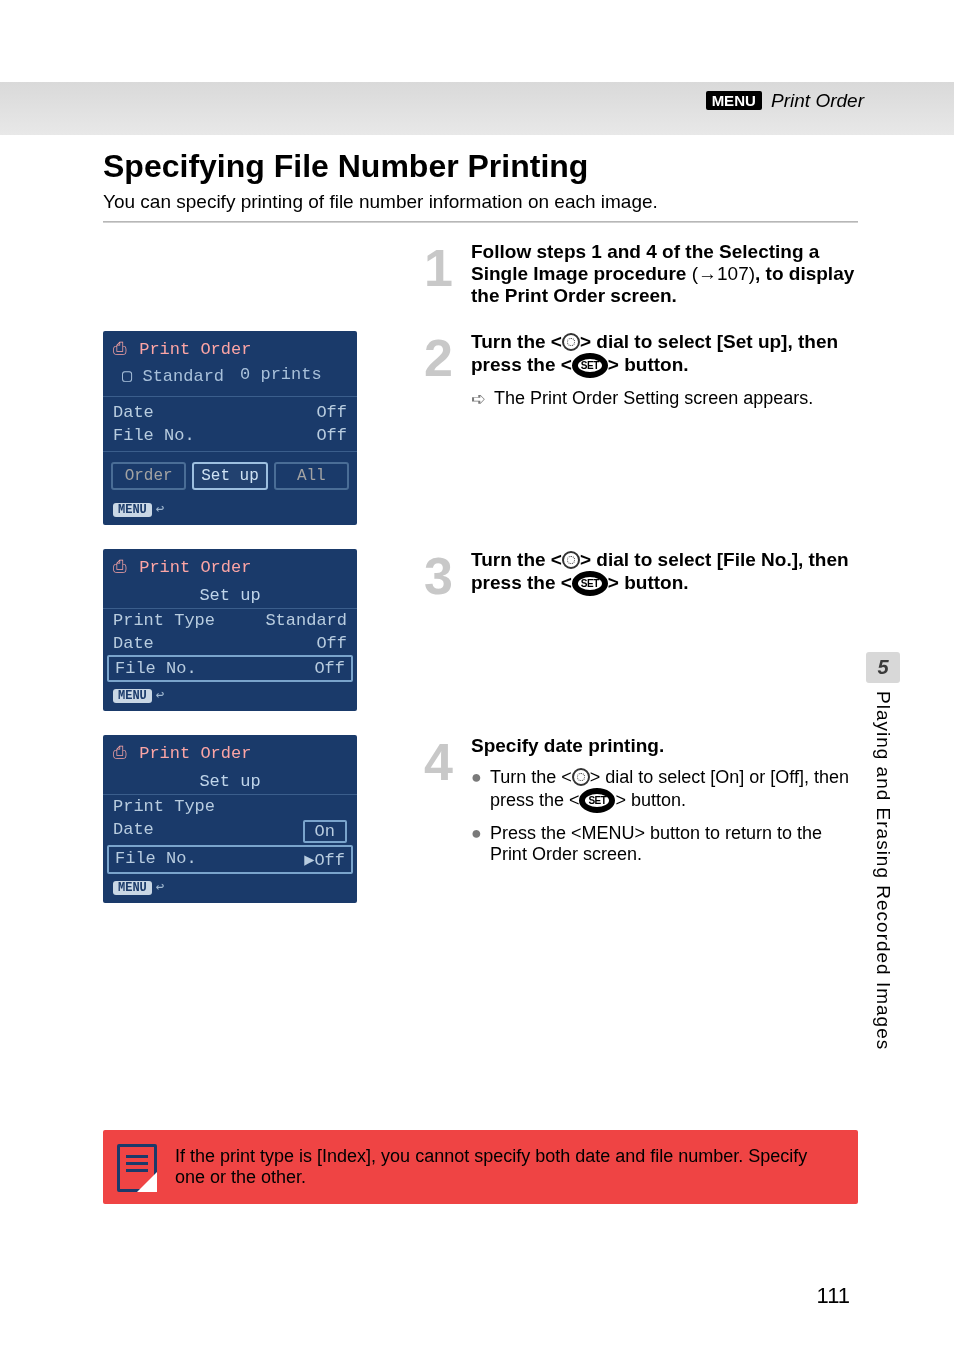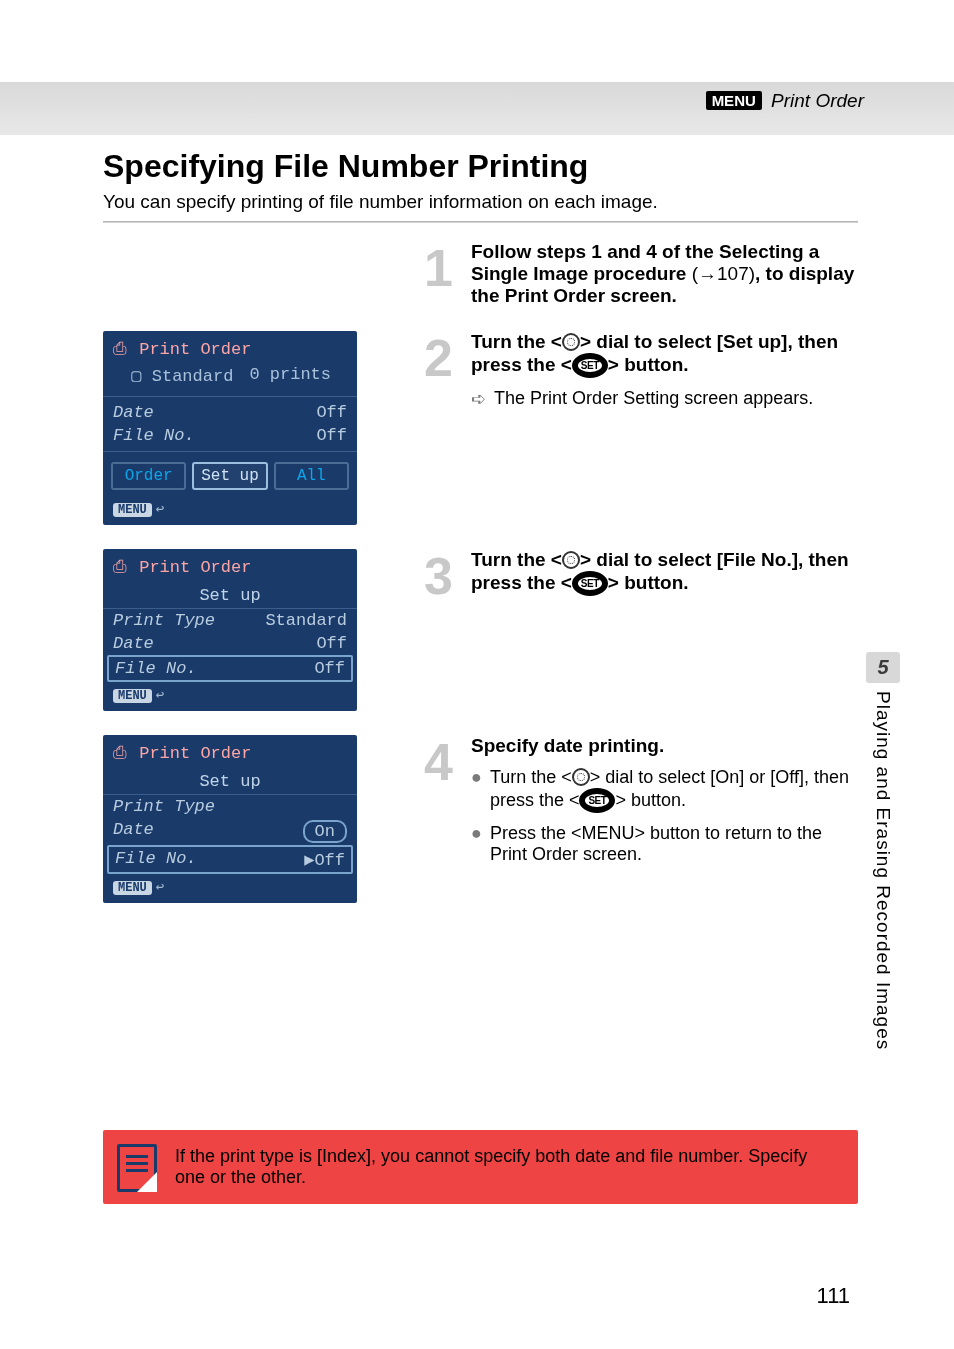--- a/index.html
+++ b/index.html
@@ -72,49 +72,48 @@
     font-size: 17px;
     padding: 8px 0 0;
     border-radius: 2px;
   }
   .lcd-title {
     padding: 0 10px 6px;
     color:#fca5a5;
   }
   .lcd-icon { display:inline-block; width:16px; }
   .lcd-sub {
-    padding: 0 26px 6px;
+    padding: 0 19px 6px;
     color:#a8c0da;
     display:flex;
     gap:16px;
-    justify-content:flex-end;
   }
   .lcd-row {
     display:flex;
     padding: 2px 10px;
     color:#b8ccdf;
   }
-  .lcd-row .k { flex:1;font-style:italic; }
+  .lcd-row .k { flex:1; }
   .lcd-row.boxed {
     border:2px solid #7aa4cc;
     margin: 0 4px;
     padding: 2px 6px;
     border-radius:2px;
   }
   .lcd-line { border-top:1px solid #3b5e8c; margin: 4px 0; }
   .lcd-btnrow {
     display:flex; gap:6px; padding:6px 8px;
   }
   .lcd-btn {
     flex:1;
     text-align:center;
     border:2px solid #4a6d96;
     padding:3px 0;
     border-radius:3px;
-    color:#0ea5e9;
+    color:#a3a3a3;
     font-size:16px;
   }
   .lcd-btn.sel {
     border-color:#9dbfdf;
     color:#cfe2f3;
     background:rgba(255,255,255,0.04);
   }
   .lcd-foot {
     text-align:left;
     padding: 4px 10px 8px;
@@ -313,21 +312,21 @@
       <div class="step-left">
         <div class="lcd">
           <div class="lcd-title"><span class="lcd-icon">⎙</span> <span>Print Order</span></div>
           <div class="lcd-setup-hdr">Set up</div>
           <div class="lcd-row">
               <span class="k">Print Type</span>
               <span></span>
             </div>
           <div class="lcd-row">
               <span class="k">Date</span>
-              <span style="border:2px solid #7aa4cc;padding:0 10px;border-radius:10px;">On</span>
+              <span style="border:2px solid #7aa4cc;padding:0 10px;border-radius:2px;">On</span>
             </div>
           <div class="lcd-row boxed">
               <span class="k">File No.</span>
               <span>▶Off</span>
             </div>
           <div class="lcd-foot"><span class="mb">MENU</span>↩</div>
         </div>
       </div>
       <div class="step-num">4</div>
       <div class="step-body">

